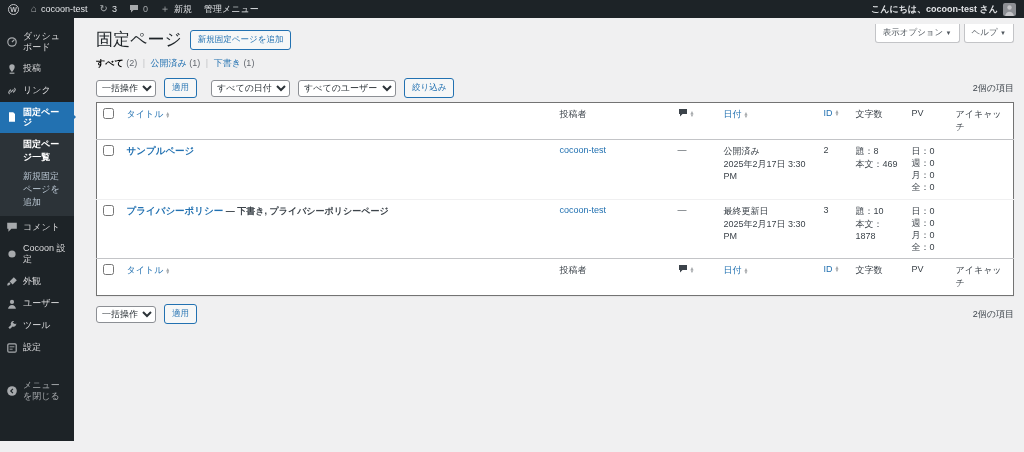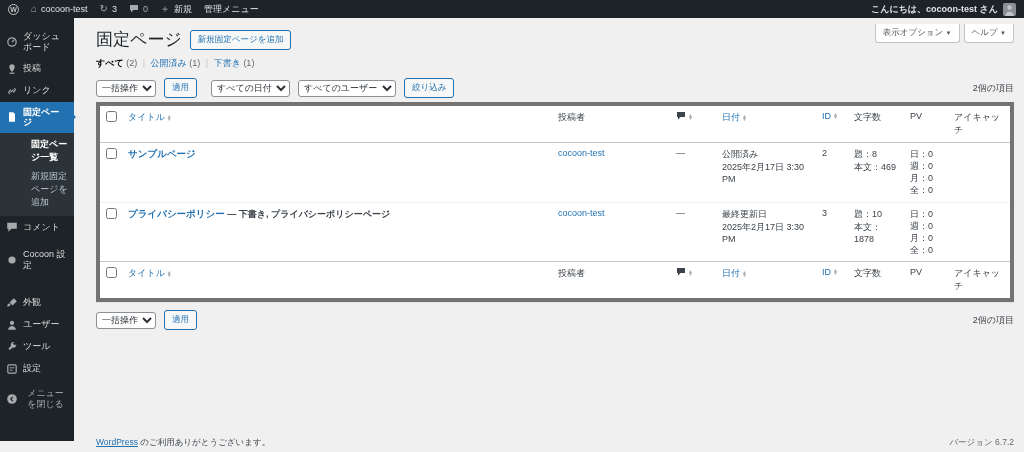--- a/index.html
+++ b/index.html
@@ -37,29 +37,29 @@
     padding:5px 6px; cursor:pointer; line-height:1.2;
   }
   .menu-item .mi { width:12px; height:12px; flex:0 0 12px; color:#a7aaad; display:inline-flex; }
   .menu-item .mi svg { width:12px; height:12px; }
   .menu-item.active { background:#2271b1; color:#fff; font-weight:bold; }
   .menu-item.active .mi { color:#fff; }
   .menu-item.active::after {
     content:""; position:absolute; right:-7px; top:50%; margin-top:-5px;
     border:5px solid transparent; border-left-color:#2271b1;
   }
-  .submenu { background:#2c3338; padding:2px 0 4px 8px; }
+  .submenu { background:#2c3338; padding:2px 0 4px 0; }
   .submenu-item { padding:3px 6px 3px 23px; color:#bbc8d4; cursor:pointer; }
   .submenu-item.current { color:#fff; font-weight:bold; }
   .badge {
     display:inline-block; min-width:10px; height:10px; padding:0 2px; border-radius:6px;
     background:#d63638; color:#fff; font-size:7px; line-height:10px; text-align:center;
     margin-left:3px; font-weight:bold;
   }
-  .collapse-item { margin-top:3px; color:#a7aaad;text-align:center; }
+  .collapse-item { margin-top:16px; color:#a7aaad; }
   
   .content { position:absolute; top:18px; left:86px; right:0; bottom:0; padding:0 10px; }
   .screen-meta { position:absolute; top:6px; right:10px; display:flex; gap:4px; }
   .meta-btn {
     background:#fff; border:1px solid #c3c4c7; border-top:none; border-radius:0 0 3px 3px;
     color:#50575e; font-size:8.5px; padding:3px 7px; cursor:pointer;
     font-family:inherit;
   }
   .title-row { margin-top:10px; display:flex; align-items:center; gap:8px; }
   h1.page-title { font-size:17px; font-weight:400; color:#1d2327; margin:0; }
@@ -80,21 +80,21 @@
   }
   .tablenav { display:flex; align-items:center; gap:8px; margin:8px 0 4px 0; font-size:9px; }
   .tablenav select {
     font-family:inherit; font-size:9px; height:17px; border:1px solid #8c8f94;
     border-radius:3px; background:#fff; color:#2c3338; padding:0 1px;
   }
   .items-count { margin-left:auto; color:#3c434a; font-size:9px; }
   
   table.list {
     width:100%; border-collapse:collapse; background:#fff;
-    border:4px solid #737373; box-shadow:0 1px 1px rgba(0,0,0,.04);
+    border:1px solid #737373; box-shadow:0 1px 1px rgba(0,0,0,.04);
     table-layout:fixed; font-size:9px;
   }
   table.list th, table.list td { padding:5px 6px; text-align:left; vertical-align:top; font-weight:normal; }
   thead th { border-bottom:1px solid #c3c4c7; }
   tfoot th { border-top:1px solid #c3c4c7; }
   tbody tr + tr td { border-top:1px solid #f0f0f1; }
   .col-cb { width:24px; } .col-author { width:118px; } .col-cm { width:46px; }
   .col-date { width:100px; } .col-id { width:32px; } .col-chars { width:56px; }
   .col-pv { width:44px; } .col-eye { width:64px; }
   th .sortable { color:#2271b1; text-decoration:none; cursor:pointer; display:inline-flex; align-items:center; gap:2px; }
@@ -196,29 +196,29 @@
     <div class="submenu-item">新規固定ページを追加</div>
   </div>
   <div class="menu-item">
     <span class="mi">
         <svg viewBox="0 0 20 20">
           <path d="M2 3h16v10H9l-5 5v-5H2z" fill="currentColor"></path>
         </svg>
       </span>
     <span>コメント</span>
   </div>
-  <div class="menu-item" style="margin-top:6px">
+  <div class="menu-item" style="margin-top:0">
     <span class="mi">
         <svg viewBox="0 0 20 20">
           <circle cx="10" cy="10" r="6" fill="currentColor"></circle>
         </svg>
       </span>
     <span>Cocoon 設定</span>
   </div>
-  <div class="menu-item" style="margin-top:16px">
+  <div class="menu-item" style="margin-top:1px">
     <span class="mi">
         <svg viewBox="0 0 20 20">
           <path d="M13 2l5 5-7 7-5-5z" fill="currentColor"></path>
           <path d="M5.5 10.5c-2 .5-3.5 2.5-3.5 5.5 3 0 5-1.5 5.5-3.5z" fill="currentColor"></path>
         </svg>
       </span>
     <span>外観</span>
   </div>
   <div class="menu-item">
     <span class="mi">
@@ -434,19 +434,13 @@
       </tr>
     </tfoot>
   </table>
 
   <div class="tablenav">
     <select><option>一括操作</option></select>
     <button class="btn">適用</button>
     <span class="items-count">2個の項目</span>
   </div>
 
-  <div class="footer">
-    <span>
-      <a style="text-decoration:underline;">WordPress</a><span> のご利用ありがとうございます。</span>
-    </span>
-    <span class="version">バージョン 6.7.2</span>
-  </div>
 </div>
 
 </body></html>

